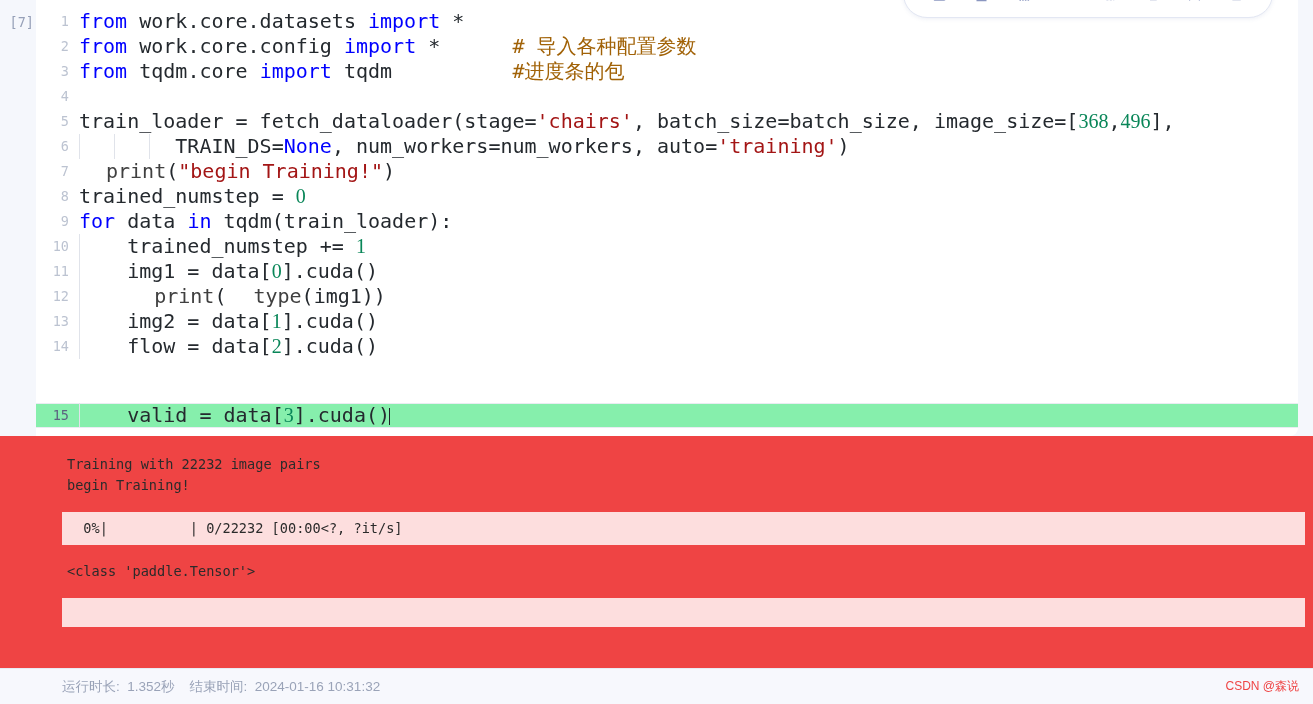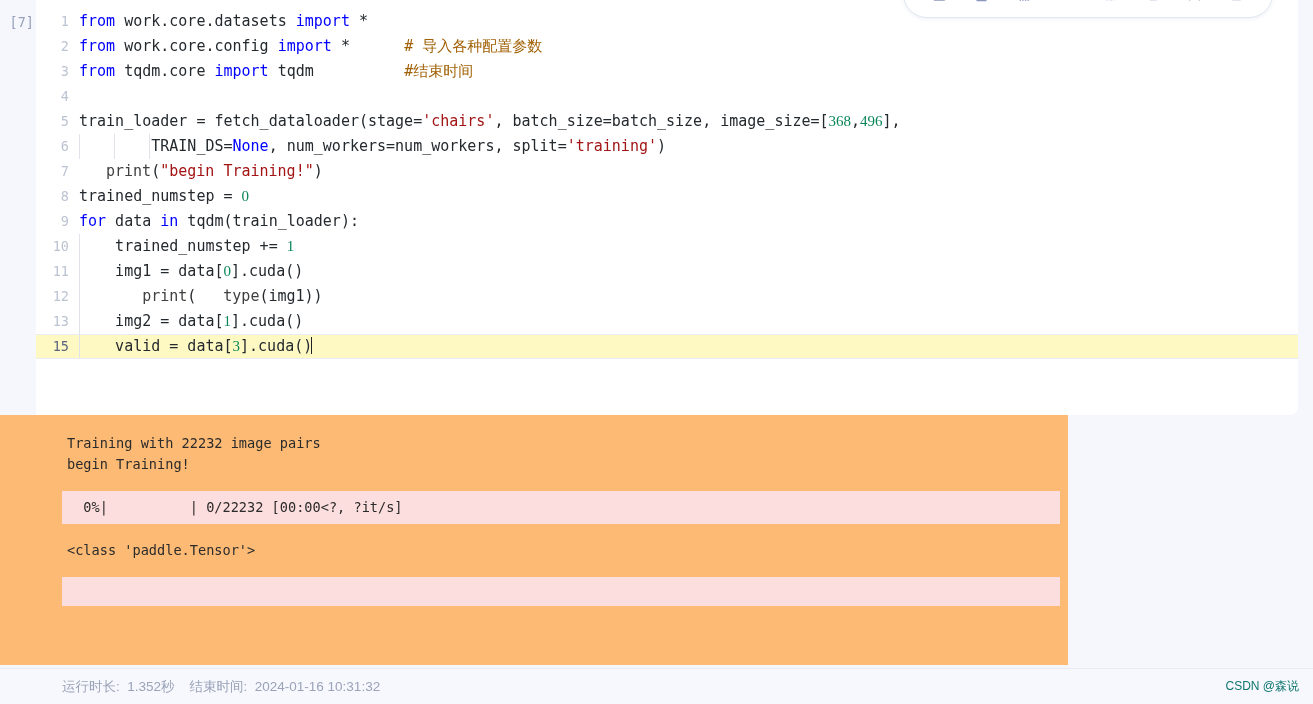--- a/index.html
+++ b/index.html
@@ -74,21 +74,21 @@
   }
 
   .code-line {
     position: relative;
     height: 25px;
     line-height: 25px;
     display: flex;
     align-items: stretch;
     white-space: pre;
   }
-  .code-line.active { background: #fef9c3; }
+  .code-line.active { background: #86efac; margin-top: 44px; }
   .code-line.active::before,
   .code-line.active::after {
     content: "";
     position: absolute;
     left: 0; right: 0;
     height: 1px;
     background: #e9ecf2;
   }
   .code-line.active::before { top: 0; }
   .code-line.active::after { bottom: 0; }
@@ -101,21 +101,21 @@
     color: #bcc3d1;
     font-family: "DejaVu Sans Mono", monospace;
     font-size: 13.5px;
     user-select: none;
   }
   .code-line.active .ln { color: #5c6480; }
 
   .ctext {
     flex: 1 1 auto;
     font-family: "DejaVu Sans Mono", monospace;
-    font-size: 15px;
+    font-size: 20px;
     color: #24292e;
     position: relative;
     padding-left: 1px;
   }
 
   
   .guide {
     position: absolute;
     top: 0; bottom: 0;
     width: 1px;
@@ -139,22 +139,22 @@
     height: 17px;
     background: #1f2328;
     vertical-align: -3px;
     margin-left: -1px;
   }
 
   
   .output {
     position: relative;
     margin-left: 0;
-    width: 1068px;
-    background: #fdba74;
+    width: 1313px;
+    background: #ef4444;
     padding-top: 18px;
     padding-bottom: 10px;
     min-height: 250px;
   }
   .out-text {
     font-family: "DejaVu Sans Mono", monospace;
     font-size: 13.6px;
     line-height: 21px;
     color: #2b2b2b;
     white-space: pre;
@@ -192,21 +192,21 @@
     font-size: 13.5px;
     color: #9aa3b8;
     font-family: "Liberation Sans", sans-serif;
     white-space: pre;
   }
   .watermark {
     position: absolute;
     right: 14px;
     bottom: 9px;
     font-size: 12px;
-    color: #0f766e;
+    color: #ef4444;
     font-family: "Liberation Sans", sans-serif;
     white-space: pre;
   }
 </style>
 </head>
 <body>
 
 <div id="app">
 
   <div class="toolbar">
@@ -269,36 +269,36 @@
         <span class="ctext"><span class="kw">from</span><span class="plain"> work.core.datasets </span><span class="kw">import</span><span class="plain"> *</span></span>
       </div>
 
       <div class="code-line">
         <span class="ln">2</span>
         <span class="ctext"><span class="kw">from</span><span class="plain"> work.core.config </span><span class="kw">import</span><span class="plain"> *</span><span class="plain">      </span><span class="cmt"># 导入各种配置参数</span></span>
       </div>
 
       <div class="code-line">
         <span class="ln">3</span>
-        <span class="ctext"><span class="kw">from</span><span class="plain"> tqdm.core </span><span class="kw">import</span><span class="plain"> tqdm</span><span class="plain">          </span><span class="cmt">#结束时间</span></span>
+        <span class="ctext"><span class="kw">from</span><span class="plain"> tqdm.core </span><span class="kw">import</span><span class="plain"> tqdm</span><span class="plain">          </span><span class="cmt">#进度条的包</span></span>
       </div>
 
       <div class="code-line">
         <span class="ln">4</span>
         <span class="ctext"></span>
       </div>
 
       <div class="code-line">
         <span class="ln">5</span>
         <span class="ctext"><span class="plain">train_loader = fetch_dataloader(stage=</span><span class="str">'chairs'</span><span class="plain">, batch_size=batch_size, image_size=[</span><span class="num">368</span><span class="plain">,</span><span class="num">496</span><span class="plain">],</span></span>
       </div>
 
       <div class="code-line">
         <span class="ln">6</span>
-        <span class="ctext"><span class="guide g1"></span><span class="guide g2"></span><span class="guide g3"></span><span class="plain">        TRAIN_DS=</span><span class="kw">None</span><span class="plain">, num_workers=num_workers, split=</span><span class="str">'training'</span><span class="plain">)</span></span>
+        <span class="ctext"><span class="guide g1"></span><span class="guide g2"></span><span class="guide g3"></span><span class="plain">        TRAIN_DS=</span><span class="kw">None</span><span class="plain">, num_workers=num_workers, auto=</span><span class="str">'training'</span><span class="plain">)</span></span>
       </div>
 
       <div class="code-line">
         <span class="ln">7</span>
         <span class="ctext"><span class="bi">print</span><span class="plain">(</span><span class="str">"begin Training!"</span><span class="plain">)</span></span>
       </div>
 
       <div class="code-line">
         <span class="ln">8</span>
         <span class="ctext"><span class="plain">trained_numstep = </span><span class="num">0</span></span>
@@ -322,20 +322,24 @@
       <div class="code-line">
         <span class="ln">12</span>
         <span class="ctext"><span class="guide g1"></span><span class="plain">    </span><span class="bi">print</span><span class="plain">(</span><span class="bi">type</span><span class="plain">(img1))</span></span>
       </div>
 
       <div class="code-line">
         <span class="ln">13</span>
         <span class="ctext"><span class="guide g1"></span><span class="plain">    img2 = data[</span><span class="num">1</span><span class="plain">].cuda()</span></span>
       </div>
 
+      <div class="code-line">
+        <span class="ln">14</span>
+        <span class="ctext"><span class="guide g1"></span><span class="plain">    flow = data[</span><span class="num">2</span><span class="plain">].cuda()</span></span>
+      </div>
 
       <div class="code-line active">
         <span class="ln">15</span>
         <span class="ctext"><span class="guide g1"></span><span class="plain">    valid = data[</span><span class="num">3</span><span class="plain">].cuda()</span><span class="caret"></span></span>
       </div>
 
 
     </div>
 
     <div class="output">

